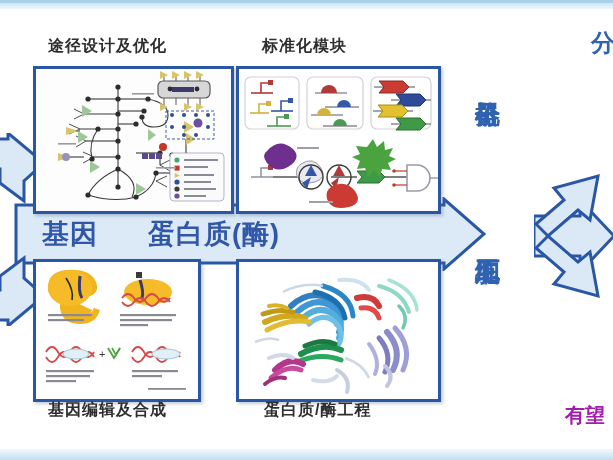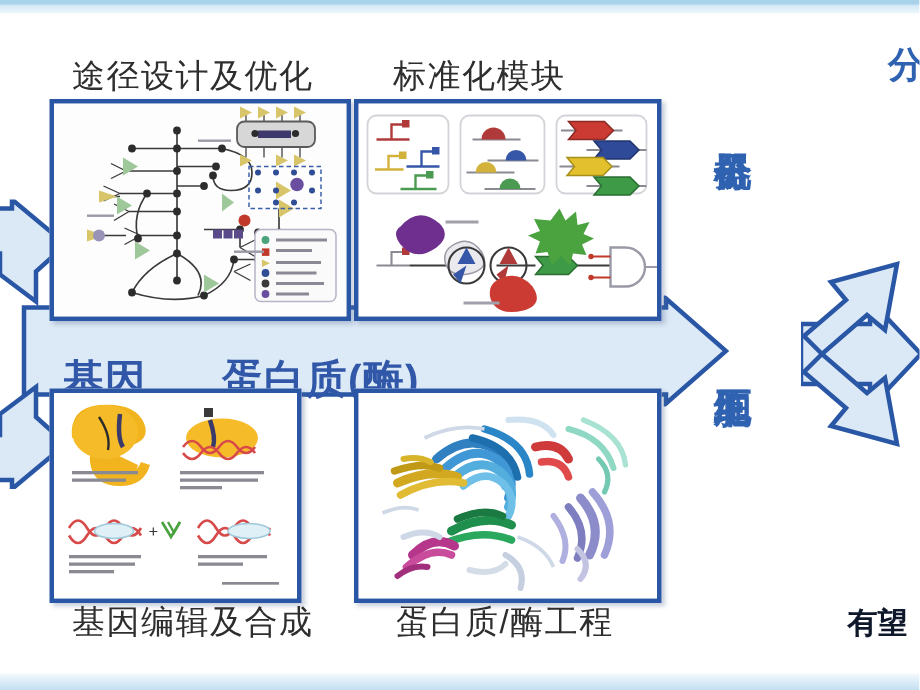--- a/index.html
+++ b/index.html
@@ -24,22 +24,22 @@
     position:absolute;left:0;bottom:0;width:613px;height:11px;
     background:linear-gradient(to top,#c3dff2 0%,#dcecf8 50%,#f2f9fd 100%);
   }
   .band-bottom-line{
     position:absolute;left:0;bottom:8px;width:613px;height:2px;
     background:#cfe6f5;
   }
 
   
   .ptitle{
-    position:absolute;color:#2e2e2e;font-weight:400;
-    font-size:22px;letter-spacing:1px;white-space:nowrap;
+    position:absolute;color:#2e2e2e;font-weight:700;
+    font-size:16px;letter-spacing:1px;white-space:nowrap;
   }
   #t-pathway{left:48px;top:36px;}
   #t-module{left:262px;top:36px;}
   #b-crispr{left:48px;top:400px;text-align:center;}
   #b-protein{left:264px;top:400px;}
 
   
   .panel{
     position:absolute;background:#ffffff;
     border:3px solid #2a57a5;
@@ -52,21 +52,21 @@
   #panel-protein{left:236px;top:259px;width:199px;height:137px;}
   .panel svg{display:block;width:100%;height:100%;}
 
   
   .center-arrow{
     position:absolute;left:14px;top:197px;width:472px;height:74px;
   }
   .center-arrow svg{display:block;width:100%;height:100%;}
   .band-labels{
     position:absolute;left:14px;top:197px;width:430px;height:74px;
-    display:flex;align-items:flex-end;
+    display:flex;align-items:center;
     color:#3157a8;font-weight:700;font-size:27px;letter-spacing:1px;
     pointer-events:none;
   }
   .band-labels span{display:inline-block;}
   #lbl-gene   {margin-left:28px;}
   #lbl-protein{margin-left:50px;}
   #lbl-cell   {margin-left:44px;}
 
   
   .left-arrow{position:absolute;width:66px;height:74px;}
@@ -89,21 +89,21 @@
   #fan-arrow svg{display:block;width:100%;height:100%;}
 
   
   #corner-glyph{
     position:absolute;right:-6px;top:12px;
     color:#2f62b0;font-weight:700;font-size:24px;
     writing-mode:vertical-rl;text-orientation:upright;
   }
   #hope-text{
     position:absolute;left:565px;top:402px;
-    color:#0f172a;font-weight:700;font-size:20px;white-space:nowrap;
+    color:#a21caf;font-weight:700;font-size:20px;white-space:nowrap;
   }
 </style>
 </head>
 <body>
 
 <div class="slide">
 
   <div class="band-top"></div>
   <div class="band-top-line"></div>
 

